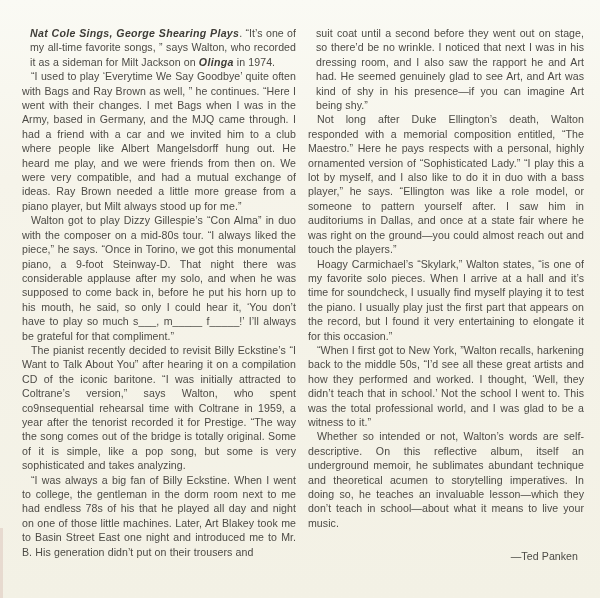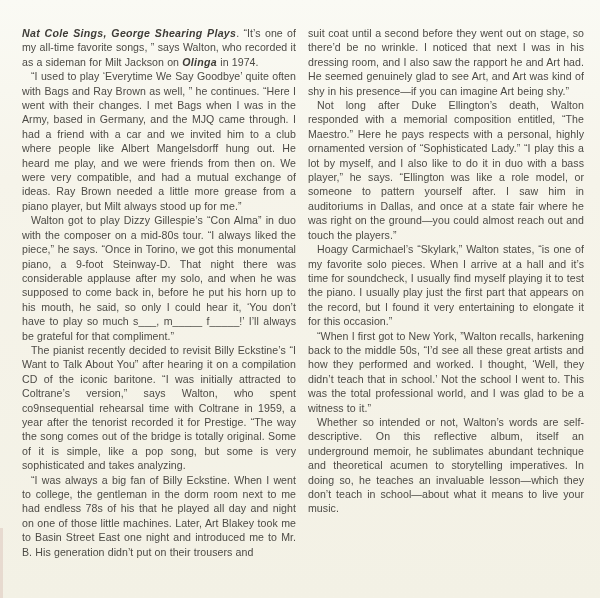--- a/index.html
+++ b/index.html
@@ -30,21 +30,21 @@
   .col.right { width: 276px; }
   .col p {
     margin: 0;
     font-size: 10.6px;
     line-height: 14.4px;
     text-align: justify;
     text-indent: 9px;
     letter-spacing: 0.05px;
     word-spacing: 0.2px;
   }
-  .col p.noindent { text-indent: 0; }
+  .col p.noindent { text-indent: 0; margin-left: 8px; }
   .lead {
     font-weight: bold;
     font-style: italic;
     color: #3e3c37;
     letter-spacing: 0.3px;
   }
   .byline {
     margin-top: 19px !important;
     text-align: right !important;
     text-indent: 0 !important;
@@ -73,17 +73,18 @@
       <p>The pianist recently decided to revisit Billy Eckstine’s “I Want to Talk About You” after hearing it on a compilation CD of the iconic baritone. “I was initially attracted to Coltrane’s version,” says Walton, who spent co9nsequential rehearsal time with Coltrane in 1959, a year after the tenorist recorded it for Prestige. “The way the song comes out of the bridge is totally original. Some of it is simple, like a pop song, but some is very sophisticated and takes analyzing.</p>
       <p>“I was always a big fan of Billy Eckstine. When I went to college, the gentleman in the dorm room next to me had endless 78s of his that he played all day and night on one of those little machines. Later, Art Blakey took me to Basin Street East one night and introduced me to Mr. B. His generation didn’t put on their trousers and</p>
     </div>
 
     <div class="col right">
       <p class="noindent">suit coat until a second before they went out on stage, so there’d be no wrinkle. I noticed that next I was in his dressing room, and I also saw the rapport he and Art had. He seemed genuinely glad to see Art, and Art was kind of shy in his presence—if you can imagine Art being shy.”</p>
       <p>Not long after Duke Ellington’s death, Walton responded with a memorial composition entitled, “The Maestro.” Here he pays respects with a personal, highly ornamented version of “Sophisticated Lady.” “I play this a lot by myself, and I also like to do it in duo with a bass player,” he says. “Ellington was like a role model, or someone to pattern yourself after. I saw him in auditoriums in Dallas, and once at a state fair where he was right on the ground—you could almost reach out and touch the players.”</p>
       <p>Hoagy Carmichael’s “Skylark,” Walton states, “is one of my favorite solo pieces. When I arrive at a hall and it’s time for soundcheck, I usually find myself playing it to test the piano. I usually play just the first part that appears on the record, but I found it very entertaining to elongate it for this occasion.”</p>
       <p>“When I first got to New York, ”Walton recalls, harkening back to the middle 50s, “I’d see all these great artists and how they performed and worked. I thought, ‘Well, they didn’t teach that in school.’ Not the school I went to. This was the total professional world, and I was glad to be a witness to it.”</p>
       <p>Whether so intended or not, Walton’s words are self-descriptive. On this reflective album, itself an underground memoir, he sublimates abundant technique and theoretical acumen to storytelling imperatives. In doing so, he teaches an invaluable lesson—which they don’t teach in school—about what it means to live your music.</p>
+      <p class="byline">—Ted Panken</p>
     </div>
 
   </div>
   <div class="edge-strip"></div>
 </div>
 
 </body></html>

